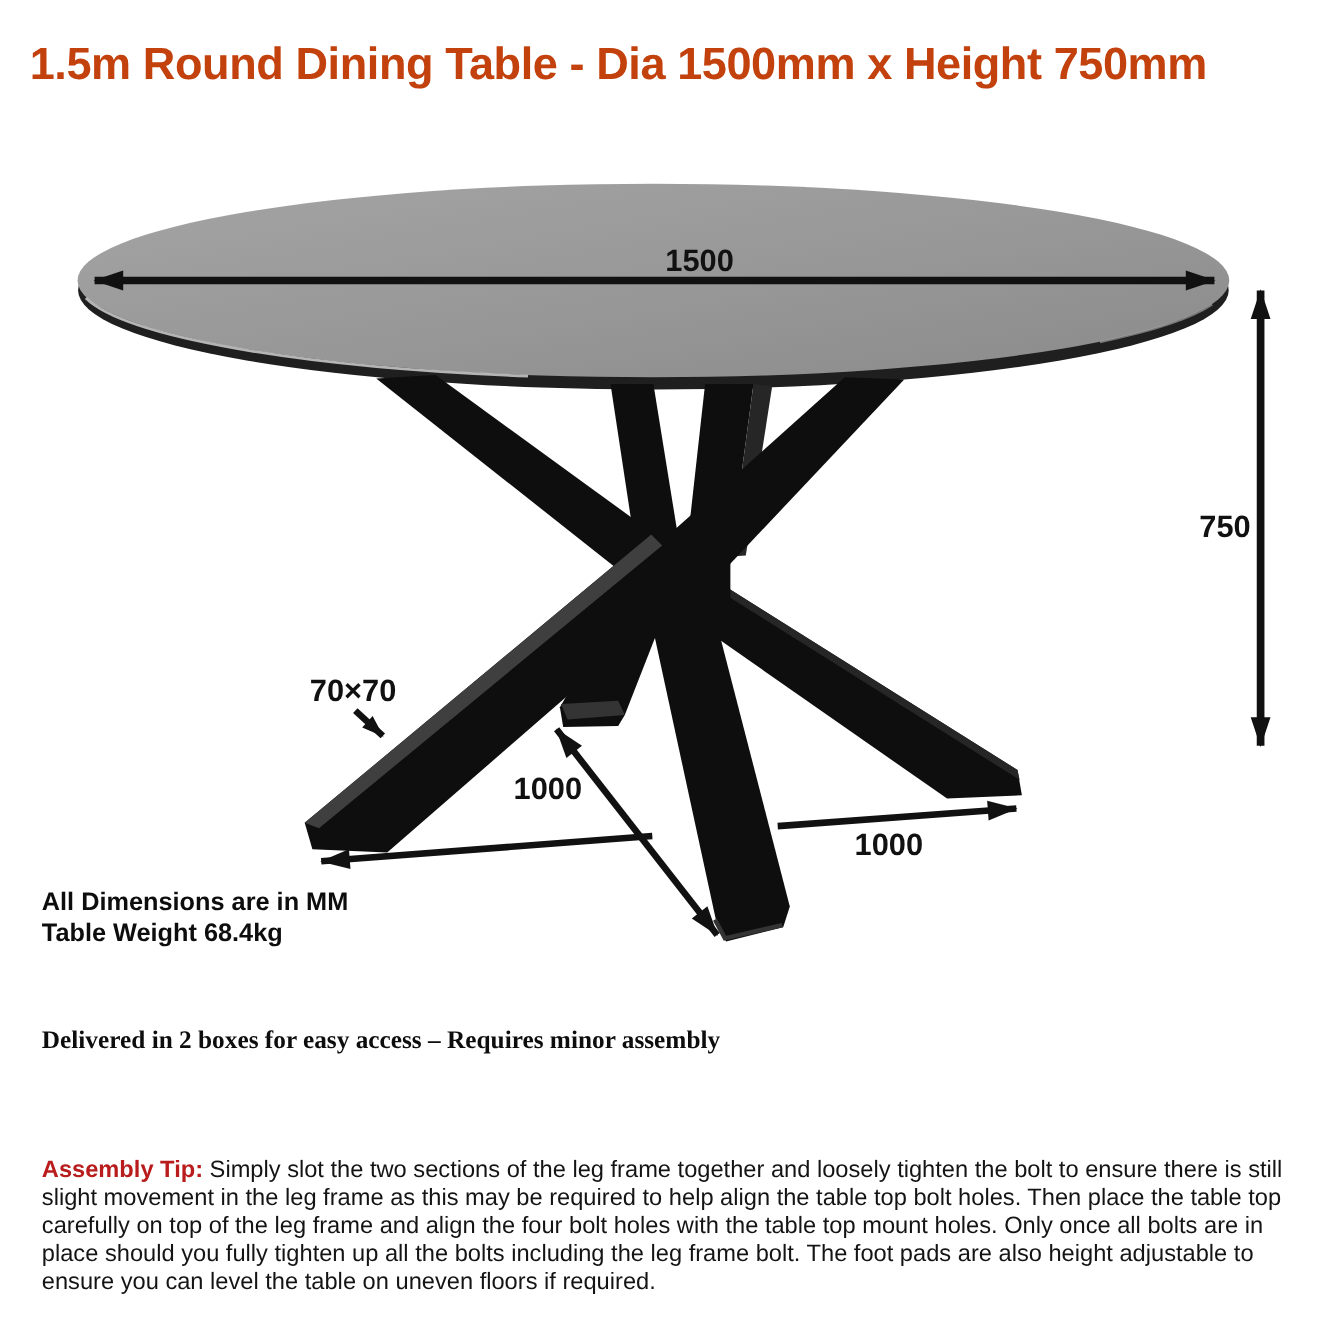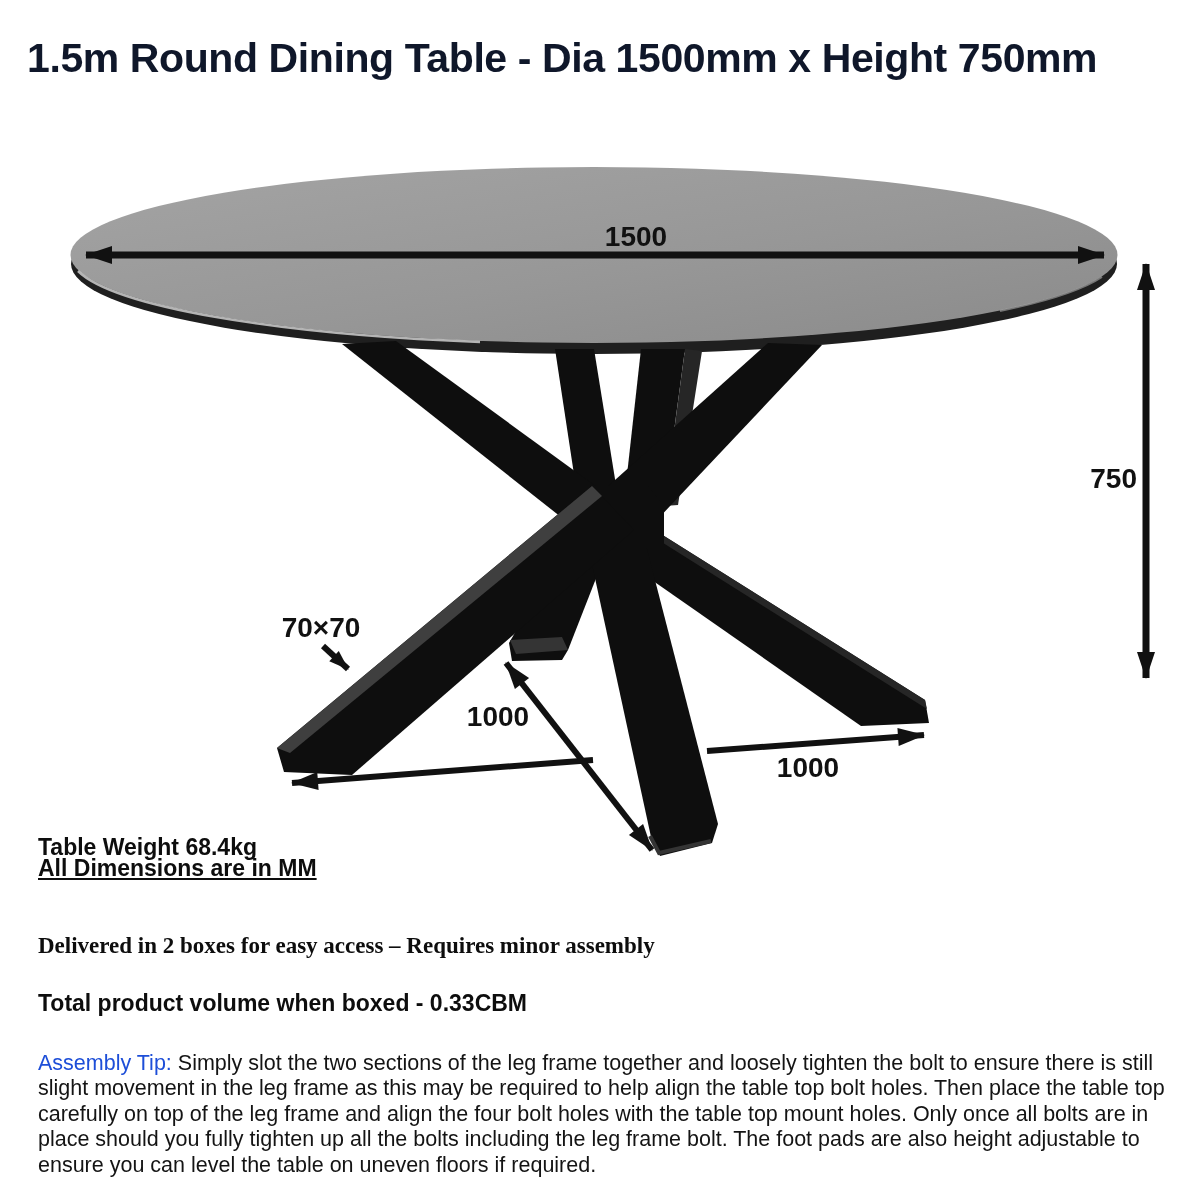--- a/index.html
+++ b/index.html
@@ -3,38 +3,38 @@
 <meta charset="utf-8">
 <style>
   html,body { margin:0; padding:0; background:#fff; }
   .page {
     position:relative; width:1200px; height:1200px; background:#ffffff;
     font-family:"Liberation Sans", sans-serif; color:#111; overflow:hidden;
   }
   .title {
     position:absolute; left:27px; top:35px; margin:0;
     font-size:41px; font-weight:bold; letter-spacing:-0.4px;
-    color:#0f172a; white-space:nowrap;
+    color:#c2410c; white-space:nowrap;
   }
   .svg-wrap { position:absolute; left:0; top:0; width:1200px; height:1200px; }
   svg { display:block; }
   svg text { font-family:"Liberation Sans", sans-serif; font-weight:bold; }
   .info-line {
     position:absolute; left:38px; font-size:23px; font-weight:bold;
     color:#0d0d0d; white-space:nowrap;
   }
-  .info-0 { top:855px;text-decoration:underline; }
+  .info-0 { top:806px; }
   .info-1 { top:834px; }
   .info-2 { top:933px;font-family:Liberation Serif, serif; }
   .info-3 { top:990px; }
   .assembly {
     position:absolute; left:38px; top:1051px; width:1132px; margin:0;
     font-size:21.5px; line-height:25.4px; color:#141414; font-weight:normal;
   }
-  .assembly b { font-weight:normal; color:#1d4ed8; }
+  .assembly b { font-weight:bold; color:#b91c1c; }
 </style>
 </head>
 <body>
 
 <div class="page">
 
   <h1 class="title">1.5m Round Dining Table - Dia 1500mm x Height 750mm</h1>
 
   <div class="svg-wrap">
     <svg width="1200" height="1200" viewBox="0 0 1200 1200" xmlns="http://www.w3.org/2000/svg">
@@ -94,17 +94,16 @@
 
       <line x1="292" y1="783" x2="593" y2="760" stroke-width="6" marker-start="url(#ah)" stroke="#111111"></line>
       <line x1="707" y1="751" x2="924" y2="735" stroke-width="6" marker-end="url(#ah)" stroke="#111111"></line>
       <text x="808" y="777" font-size="28" text-anchor="middle" fill="#111111">1000</text>
     </svg>
   </div>
 
   <div class="info-line info-0">All Dimensions are in MM</div>
   <div class="info-line info-1">Table Weight 68.4kg</div>
   <div class="info-line info-2">Delivered in 2 boxes for easy access – Requires minor assembly</div>
-  <div class="info-line info-3">Total product volume when boxed - 0.33CBM</div>
 
   <p class="assembly"><b>Assembly Tip:</b><span> Simply slot the two sections of the leg frame together and loosely tighten the bolt to ensure there is still slight movement in the leg frame as this may be required to help align the table top bolt holes. Then place the table top carefully on top of the leg frame and align the four bolt holes with the table top mount holes. Only once all bolts are in place should you fully tighten up all the bolts including the leg frame bolt. The foot pads are also height adjustable to ensure you can level the table on uneven floors if required.</span></p>
 
 </div>
 
 </body></html>

